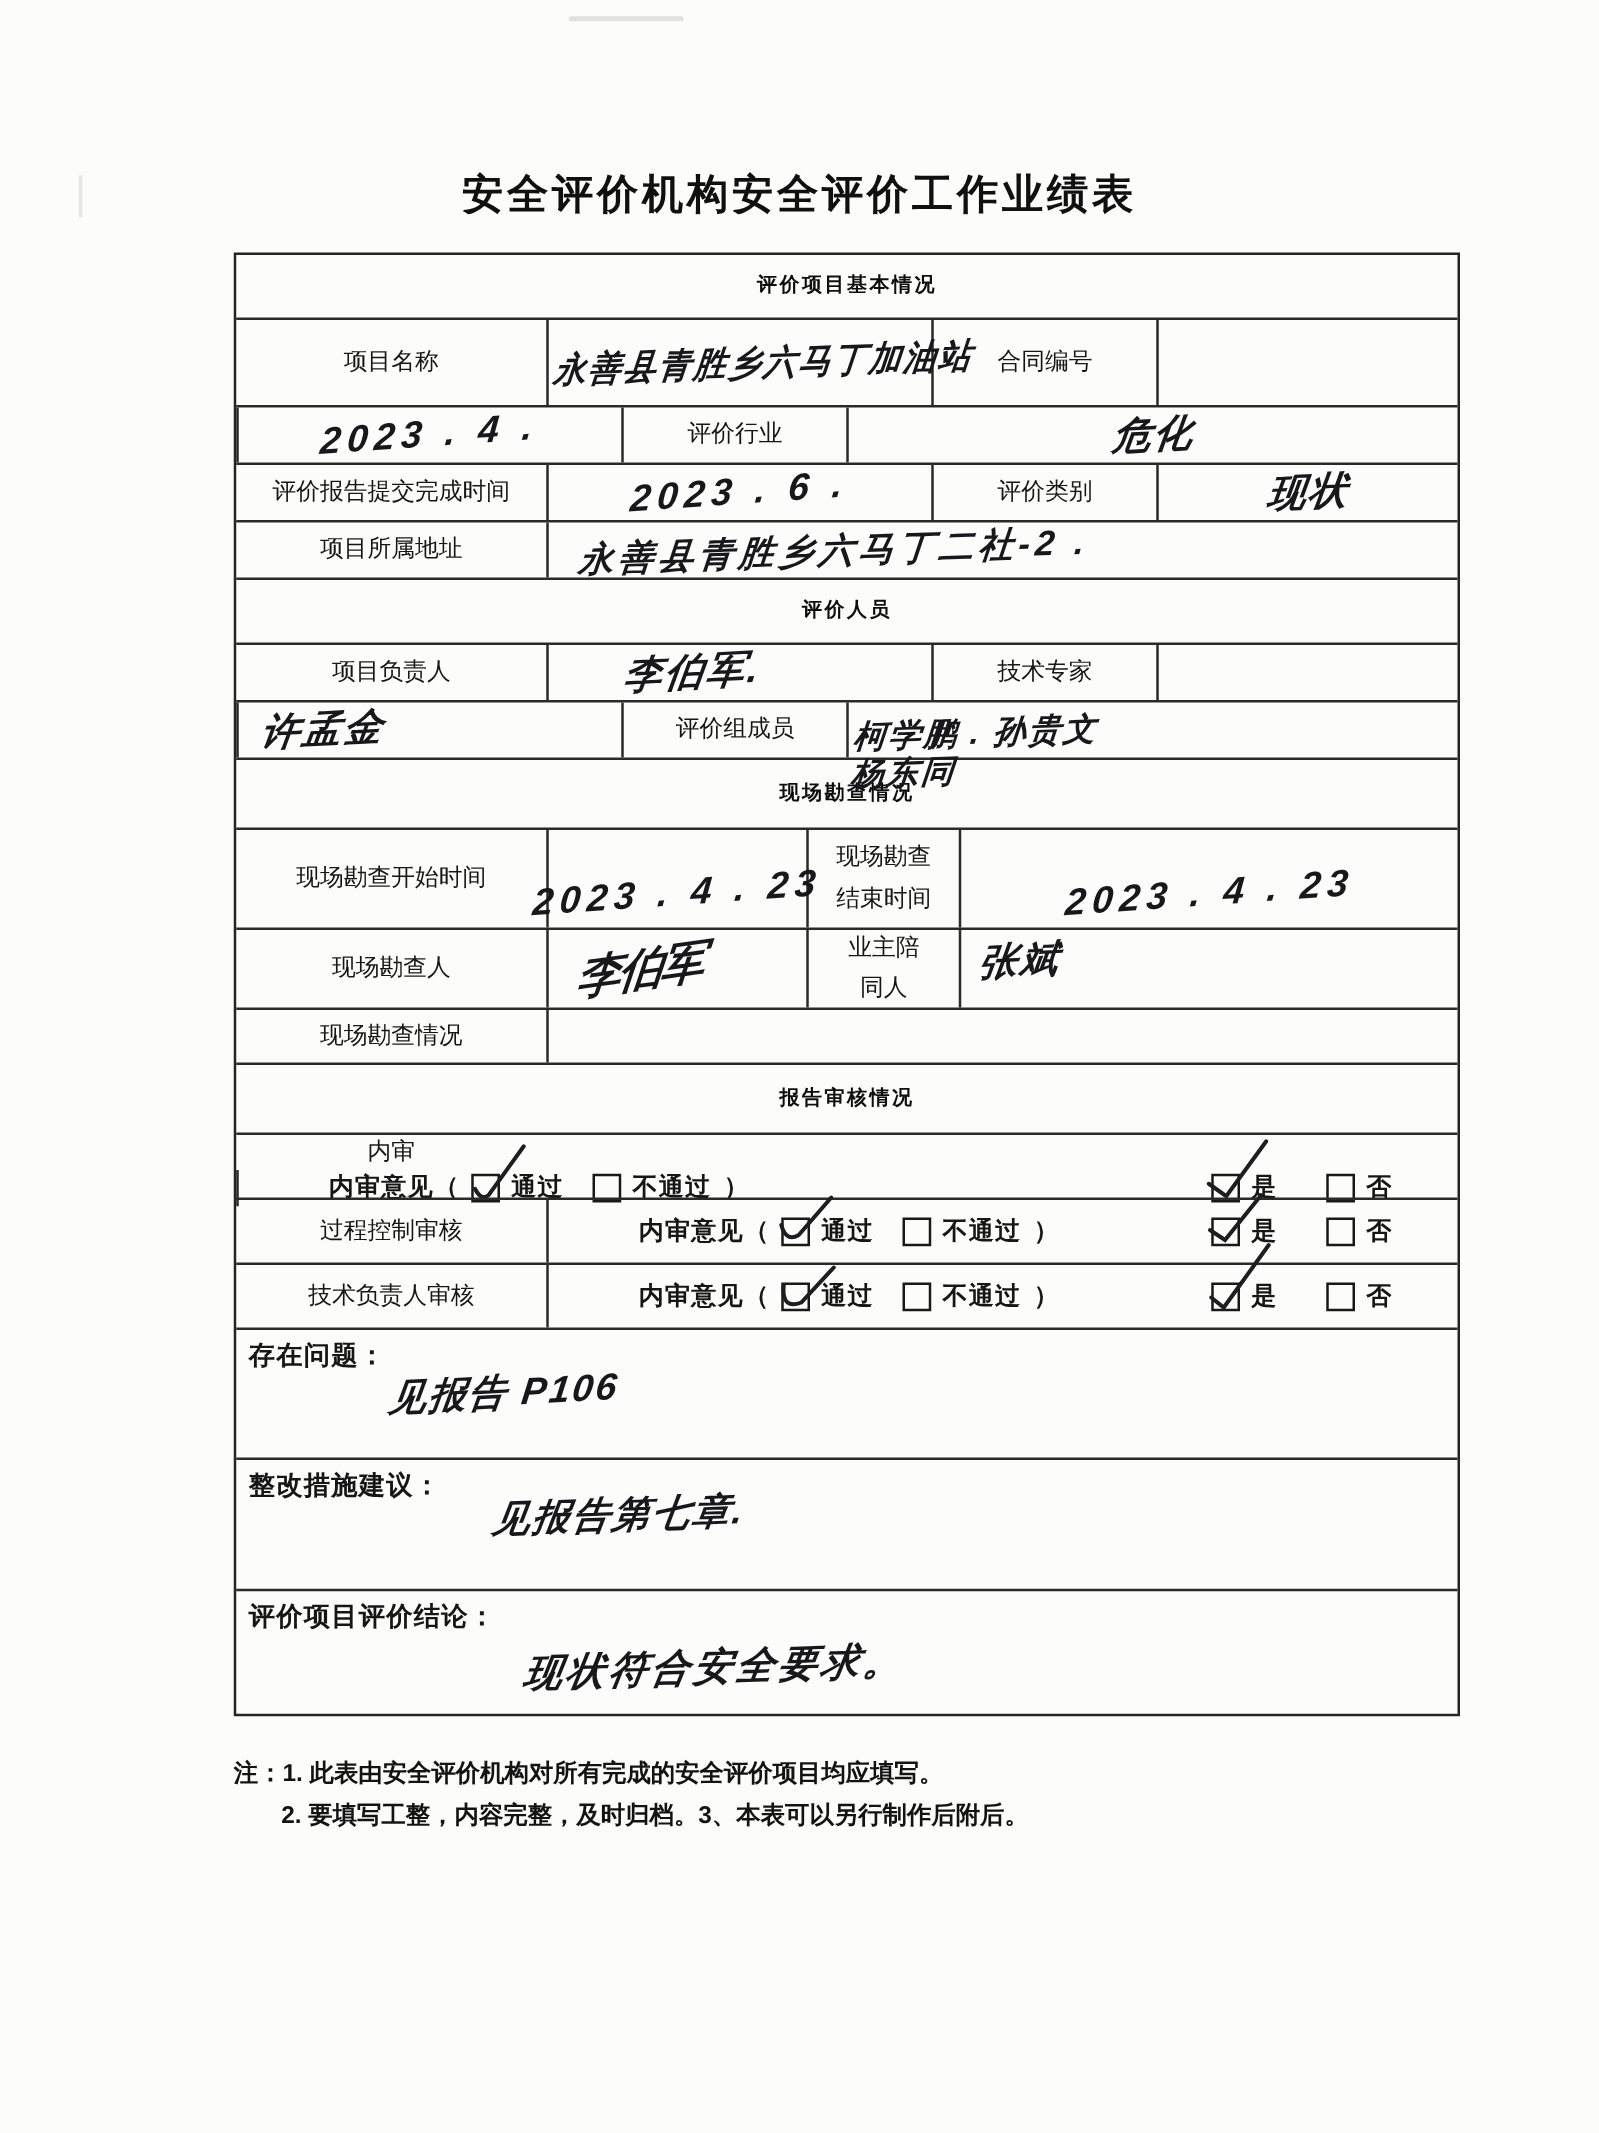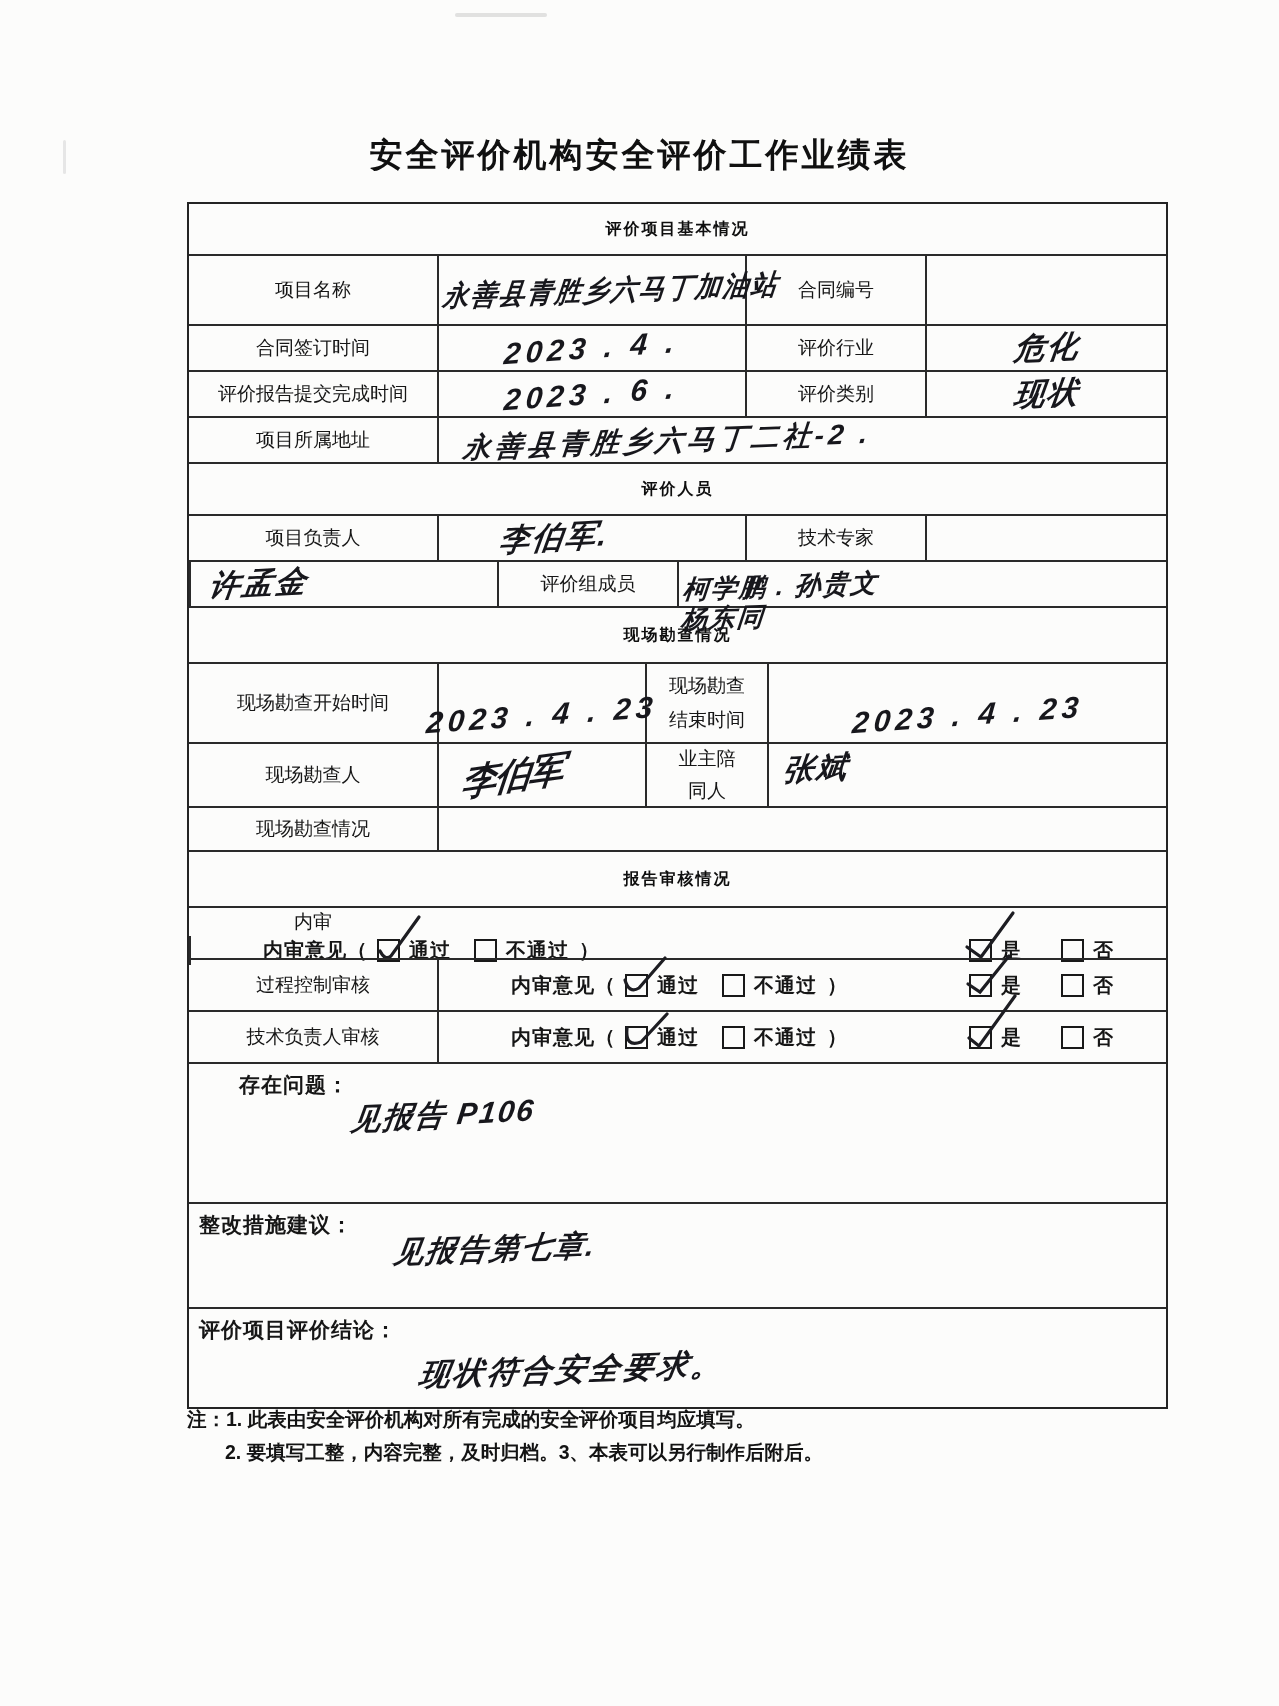--- a/index.html
+++ b/index.html
@@ -111,21 +111,20 @@
     <div class="row" style="height:70px;">
       <div class="cell first w-label">项目名称</div>
       <div class="cell w-val1 left">
         <span class="hw" style="font-size:26px;transform:rotate(-2deg) skewX(-8deg) scaleY(1.08);">永善县青胜乡六马丁加油站</span>
       </div>
       <div class="cell w-lab2">合同编号</div>
       <div class="cell w-val2"></div>
     </div>
 
     <div class="row" style="height:46px;">
-      <div class="cell first w-label">合同签订时间</div>
       <div class="cell w-val1">
         <span class="hw hw-date">2023 . 4 .</span>
       </div>
       <div class="cell w-lab2">评价行业</div>
       <div class="cell w-val2">
         <span class="hw hw-sign">危化</span>
       </div>
     </div>
 
     <div class="row" style="height:46px;">
@@ -298,21 +297,21 @@
               </span>
             <span>是</span>
             <span class="gap-s" style="width:30px;"></span>
             <span class="cbx"></span>
             <span>否</span>
           </span>
         </div>
       </div>
     </div>
 
-    <div class="row" style="height:140px;padding-left:40px;">
+    <div class="row" style="height:104px;">
       <div class="cell first big-cell">
         <span class="big-label">存在问题：</span>
         <span class="hw" style="position:absolute;left:122px;top:32px;font-size:30px;transform:rotate(-3deg) skewX(-10deg);">见报告 P106</span>
       </div>
     </div>
 
     <div class="row" style="height:105px;">
       <div class="cell first big-cell">
         <span class="big-label">整改措施建议：</span>
         <span class="hw" style="position:absolute;left:205px;top:26px;font-size:30px;transform:rotate(-2deg) skewX(-10deg);">见报告第七章.</span>

